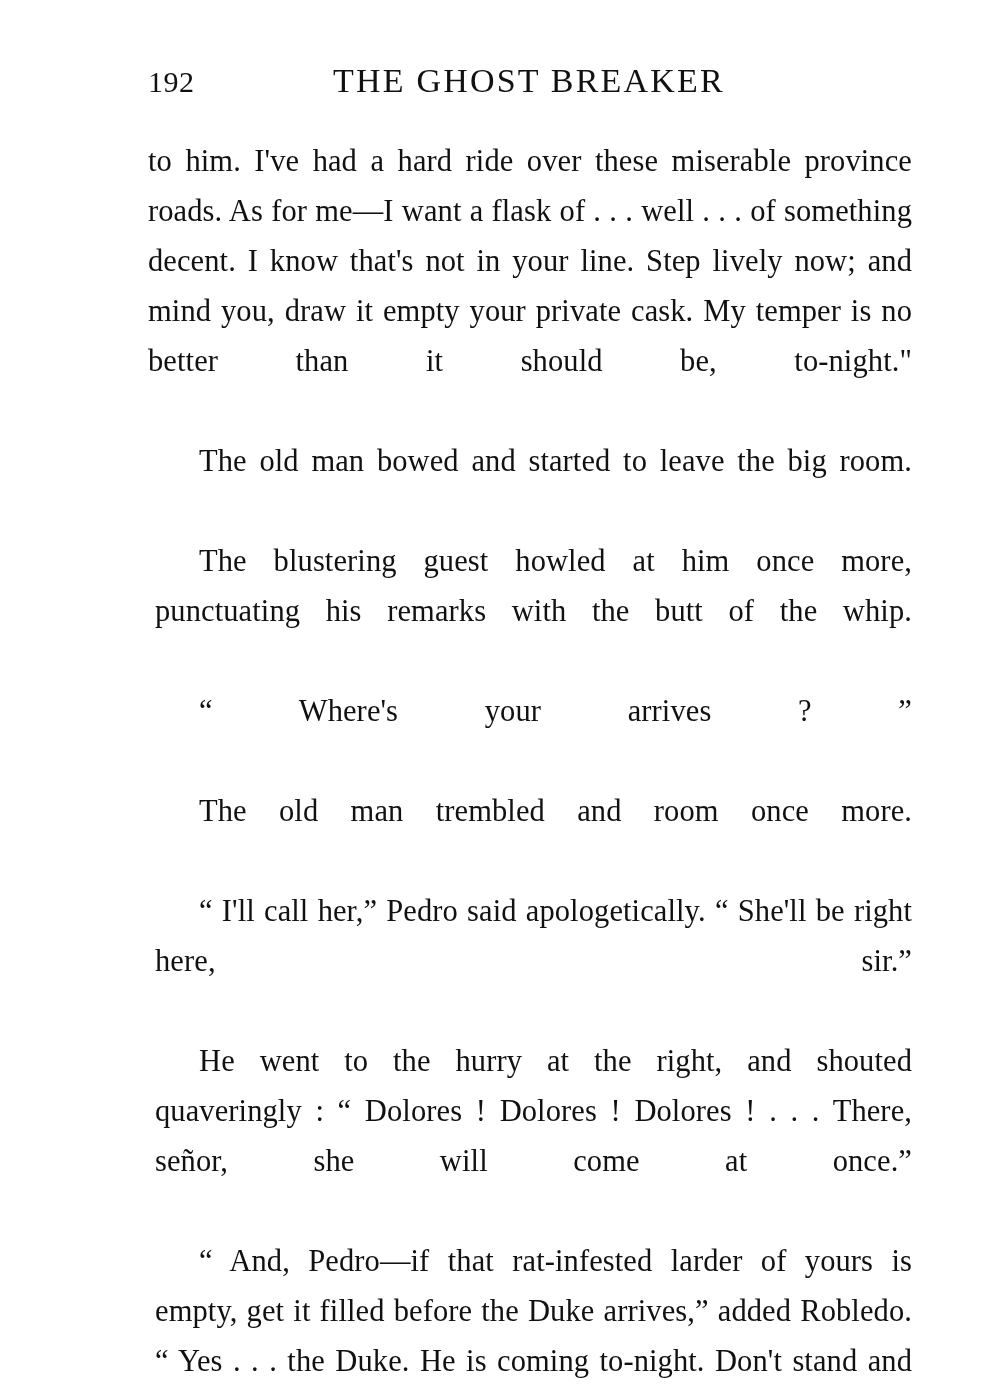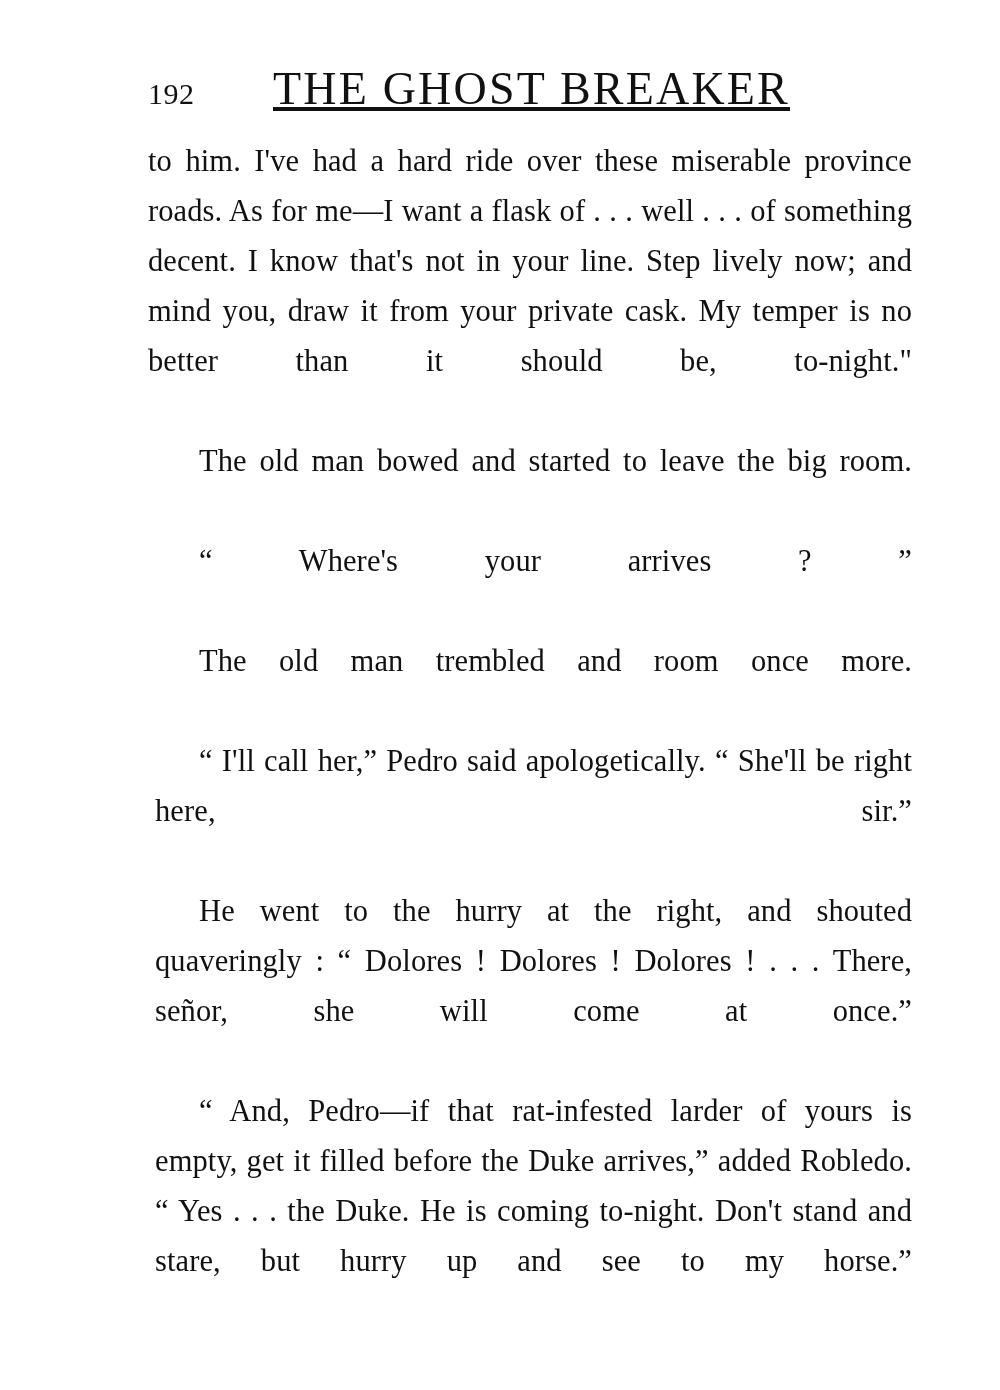--- a/index.html
+++ b/index.html
@@ -34,27 +34,26 @@
   }
   .folio {
     font-size: 30px;
     letter-spacing: 0.5px;
     font-family: "Liberation Serif", serif;
     color: #111111;
     width: 120px;
   }
   .running-head {
     flex: 1;
-    text-align: right;
-    font-size: 46px;
+    text-align: center;
+    font-size: 34px;
     letter-spacing: 2.2px;
     color: #111111;
     padding-right: 70px;
     white-space: nowrap;
-    text-decoration: underline;
   }
   .body-text {
     position: absolute;
     left: 148px;
     top: 136px;
     width: 764px;
     font-size: 30.5px;
     line-height: 50px;
     color: #111111;
   }
@@ -79,22 +78,23 @@
 <body>
 
 <div class="page">
 
   <div class="header">
     <span class="folio">192</span>
     <span class="running-head">THE GHOST BREAKER</span>
   </div>
 
   <div class="body-text">
-    <p>to him.   I've had a hard ride over these miserable province roads.   As for me—I want a flask of . . . well . . . of something decent.   I know that's not in your line.   Step lively now; and mind you, draw it from your private cask.   My temper is no better than it should be, to-night."</p>
+    <p>to him.   I've had a hard ride over these miserable province roads.   As for me—I want a flask of . . . well . . . of something decent.   I know that's not in your line.   Step lively now; and mind you, draw it empty your private cask.   My temper is no better than it should be, to-night."</p>
     <p class="indent">The old man bowed and started to leave the big room.</p>
+    <p class="indent">The blustering guest howled at him once more, punctuating his remarks with the butt of the whip.</p>
     <p class="indent">“ Where's your arrives ? ”</p>
     <p class="indent">The old man trembled and room once more.</p>
     <p class="indent">“ I'll call her,” Pedro said apologetically. “ She'll be right here, sir.”</p>
     <p class="indent">He went to the hurry at the right, and shouted quaveringly : “ Dolores ! Dolores ! Dolores ! . . . There, señor, she will come at once.”</p>
     <p class="indent">“ And, Pedro—if that rat-infested larder of yours is empty, get it filled before the Duke arrives,” added Robledo.   “ Yes . . . the Duke. He is coming to-night.   Don't stand and stare, but hurry up and see to my horse.”</p>
   </div>
 
 </div>
 
 </body></html>

